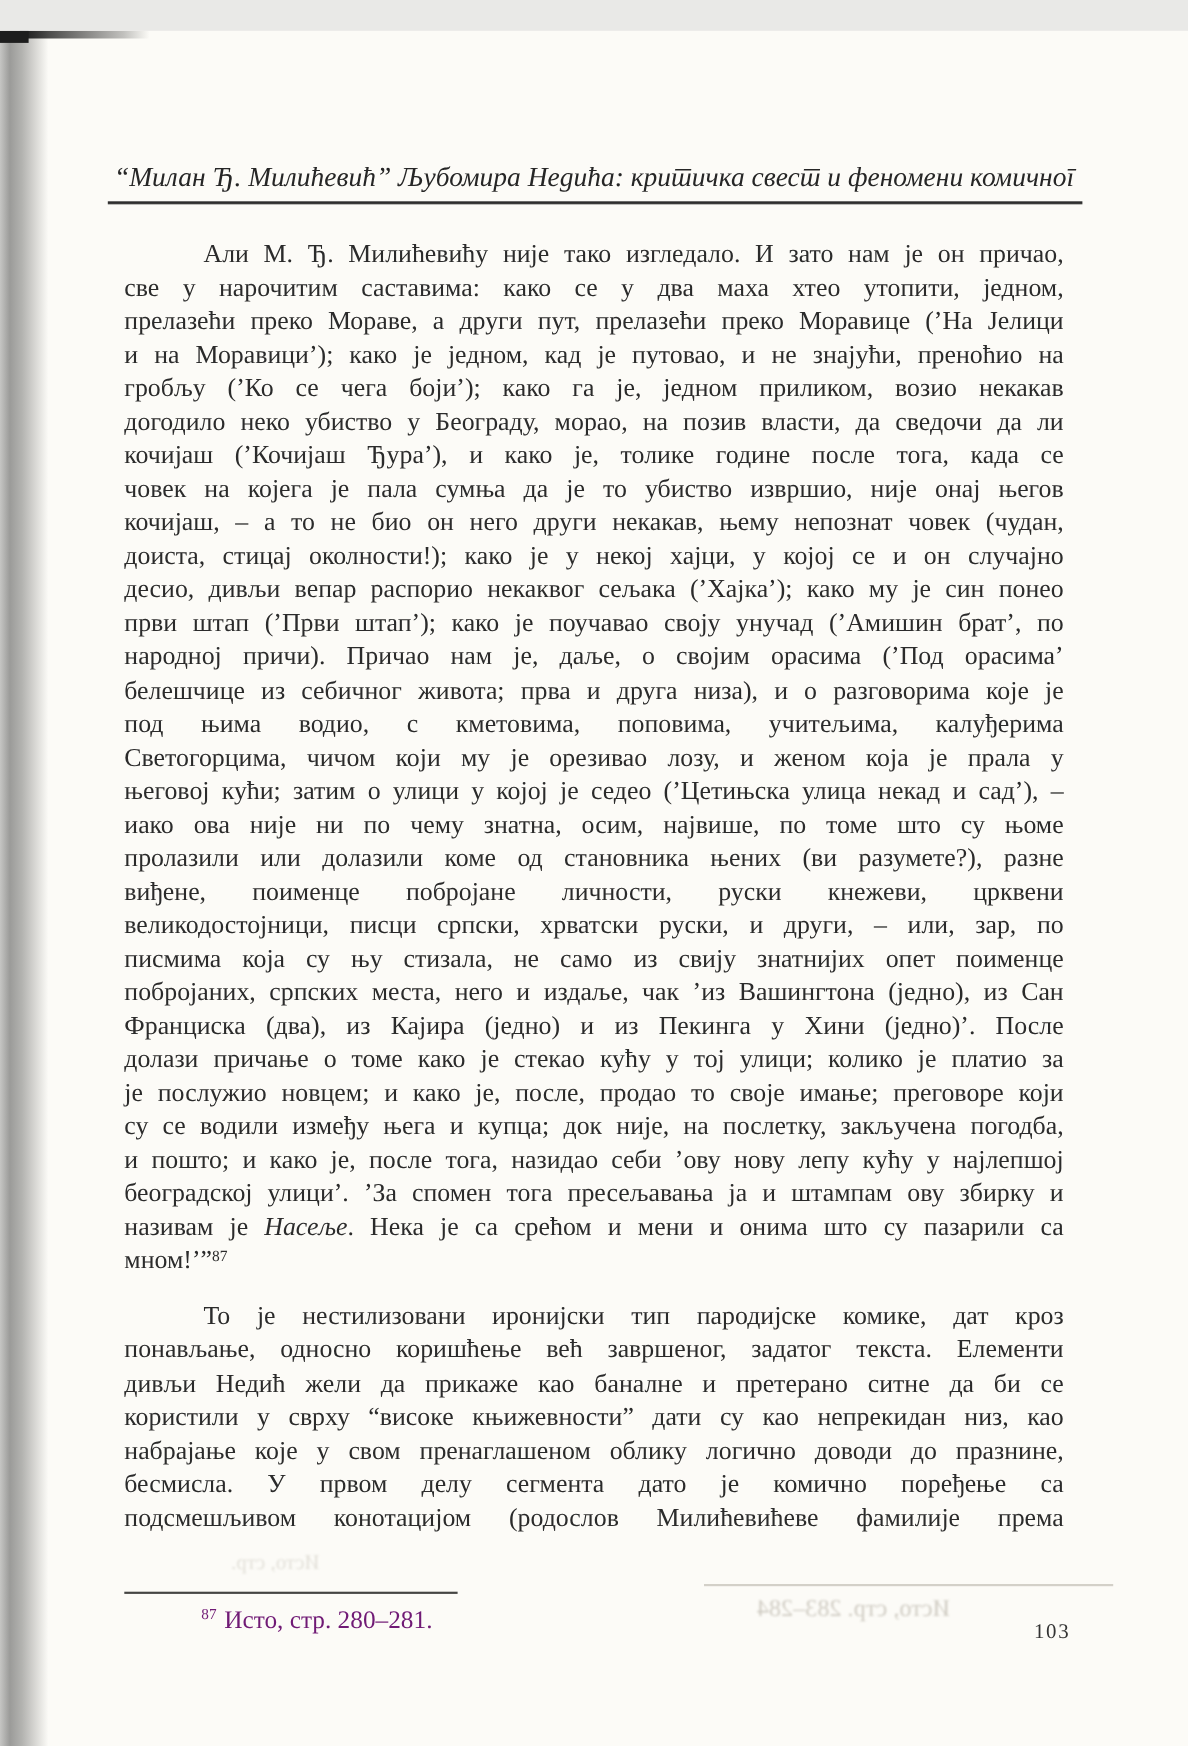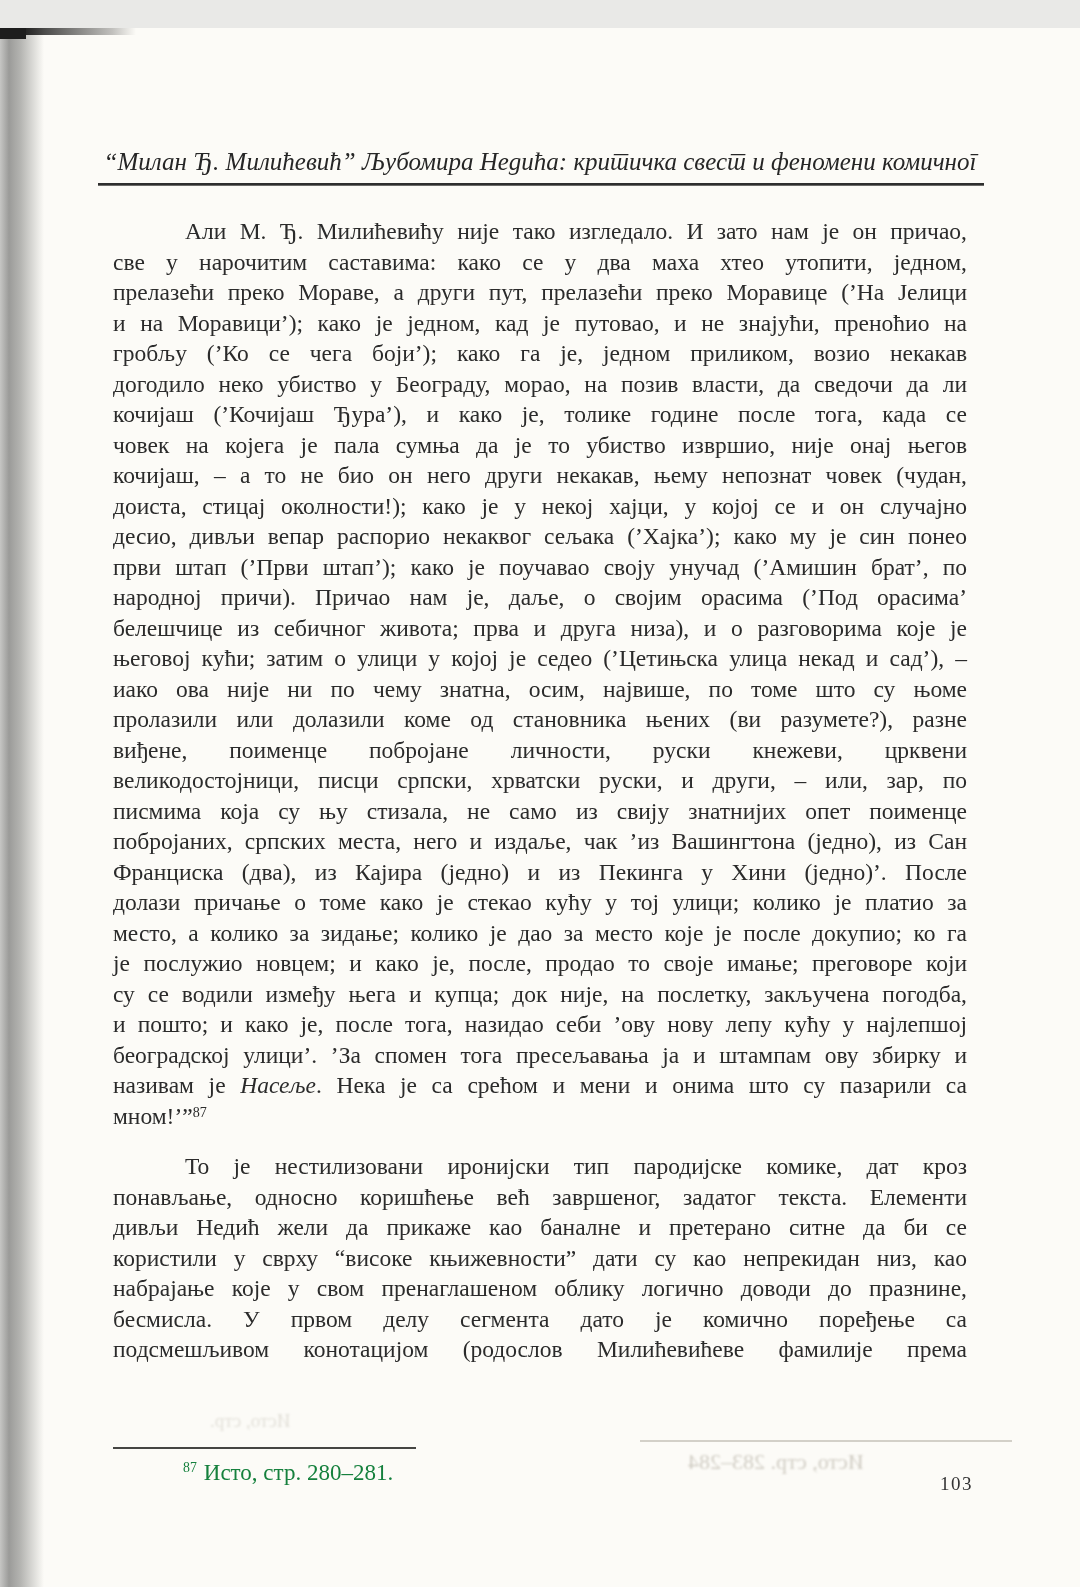--- a/index.html
+++ b/index.html
@@ -22,21 +22,21 @@
   
   .body-col{position:absolute;top:188px;left:113px;width:854px;
     font-size:23.5px;line-height:30.5px;}
   .paragraph + .paragraph{margin-top:20px;}
   .line{text-align:justify;text-align-last:justify;}
   .line.first{text-indent:72px;}
   .line.endline{text-align-last:left;}
   sup{font-size:.6em;line-height:0;vertical-align:7px;letter-spacing:0;}
   
   .fn-rule{position:absolute;top:1419px;left:113px;width:303px;height:2px;background:#454543;}
-  .footnote{position:absolute;top:1432px;left:183px;font-size:23px;color:#15803d;}
+  .footnote{position:absolute;top:1432px;left:183px;font-size:23px;color:#701a75;}
   .footnote sup{margin-right:7px;vertical-align:8px;}
   .page-num{position:absolute;top:1445px;left:940px;font-size:19px;letter-spacing:1.5px;color:#333;}
   
   .ghost{color:#aca699;filter:blur(1.1px);white-space:nowrap;}
   .ghost-rule{position:absolute;top:1412px;left:640px;width:372px;height:2px;background:#c6c2b8;opacity:.75;}
   .ghost-right{position:absolute;top:1421px;left:688px;font-size:22px;transform:scaleX(-1);opacity:.55;}
   .ghost-left{position:absolute;top:1382px;left:210px;font-size:19px;transform:scaleX(-1);opacity:.32;}
 </style>
 </head>
 <body>
@@ -59,30 +59,31 @@
         <div class="line">гробљу (’Ко се чега боји’); како га је, једном приликом, возио некакав</div>
         <div class="line">догодило неко убиство у Београду, морао, на позив власти, да сведочи да ли</div>
         <div class="line">кочијаш (’Кочијаш Ђура’), и како је, толике године после тога, када се</div>
         <div class="line">човек на којега је пала сумња да је то убиство извршио, није онај његов</div>
         <div class="line">кочијаш, – а то не био он него други некакав, њему непознат човек (чудан,</div>
         <div class="line">доиста, стицај околности!); како је у некој хајци, у којој се и он случајно</div>
         <div class="line">десио, дивљи вепар распорио некаквог сељака (’Хајка’); како му је син понео</div>
         <div class="line">први штап (’Први штап’); како је поучавао своју унучад (’Амишин брат’, по</div>
         <div class="line">народној причи). Причао нам је, даље, о својим орасима (’Под орасима’</div>
         <div class="line">белешчице из себичног живота; прва и друга низа), и о разговорима које је</div>
+        <div class="line">под њима водио, с кметовима, поповима, учитељима, калуђерима</div>
+        <div class="line">Светогорцима, чичом који му је орезивао лозу, и женом која је прала у</div>
         <div class="line">његовој кући; затим о улици у којој је седео (’Цетињска улица некад и сад’), –</div>
         <div class="line">иако ова није ни по чему знатна, осим, највише, по томе што су њоме</div>
         <div class="line">пролазили или долазили коме од становника њених (ви разумете?), разне</div>
         <div class="line">виђене, поименце побројане личности, руски кнежеви, црквени</div>
         <div class="line">великодостојници, писци српски, хрватски руски, и други, – или, зар, по</div>
         <div class="line">писмима која су њу стизала, не само из свију знатнијих опет поименце</div>
         <div class="line">побројаних, српских места, него и издаље, чак ’из Вашингтона (једно), из Сан</div>
         <div class="line">Франциска (два), из Кајира (једно) и из Пекинга у Хини (једно)’. После</div>
         <div class="line">долази причање о томе како је стекао кућу у тој улици; колико је платио за</div>
-        <div class="line">место, а колико за зидање; колико је дао за место које је после докупио; ко га</div>
         <div class="line">је послужио новцем; и како је, после, продао то своје имање; преговоре који</div>
         <div class="line">су се водили између њега и купца; док није, на послетку, закључена погодба,</div>
         <div class="line">и пошто; и како је, после тога, назидао себи ’ову нову лепу кућу у најлепшој</div>
         <div class="line">београдској улици’. ’За спомен тога пресељавања ја и штампам ову збирку и</div>
         <div class="line">називам је <i>Насеље</i>. Нека је са срећом и мени и онима што су пазарили са</div>
         <div class="line endline">мном!’”<sup>87</sup></div>
       </div>
       <div class="paragraph">
         <div class="line first">То је нестилизовани иронијски тип пародијске комике, дат кроз</div>
         <div class="line">понављање, односно коришћење већ завршеног, задатог текста. Елементи</div>

